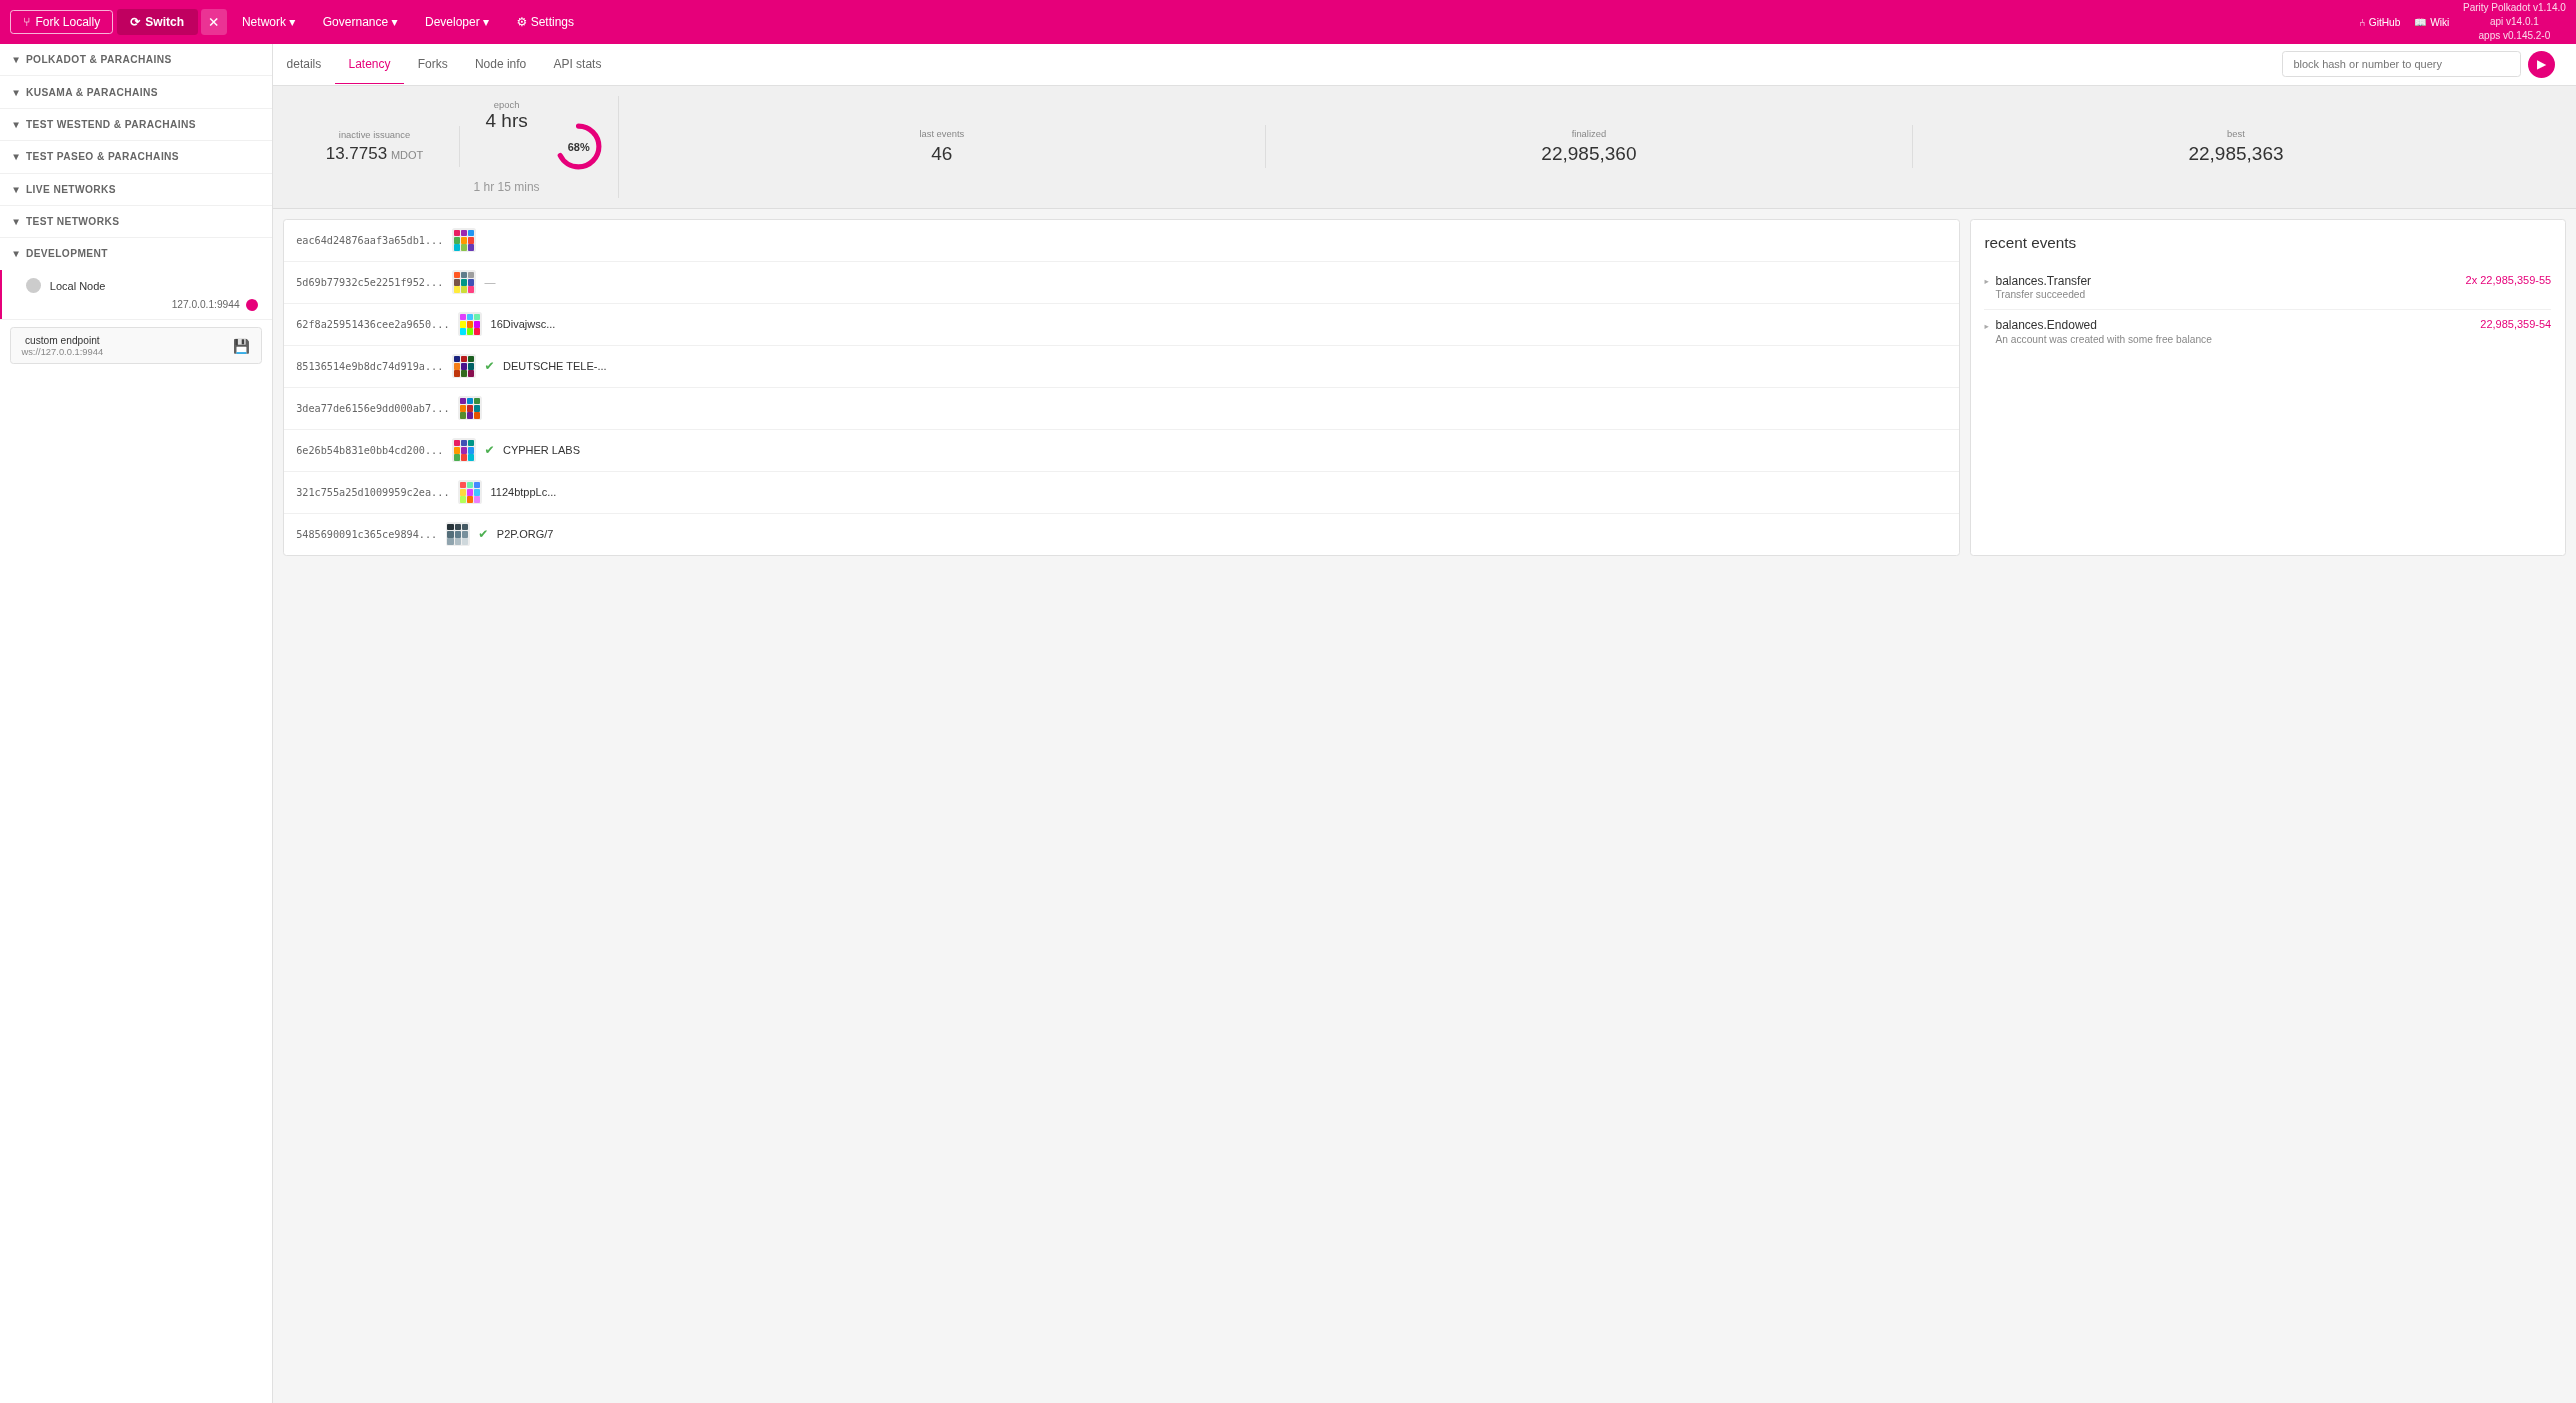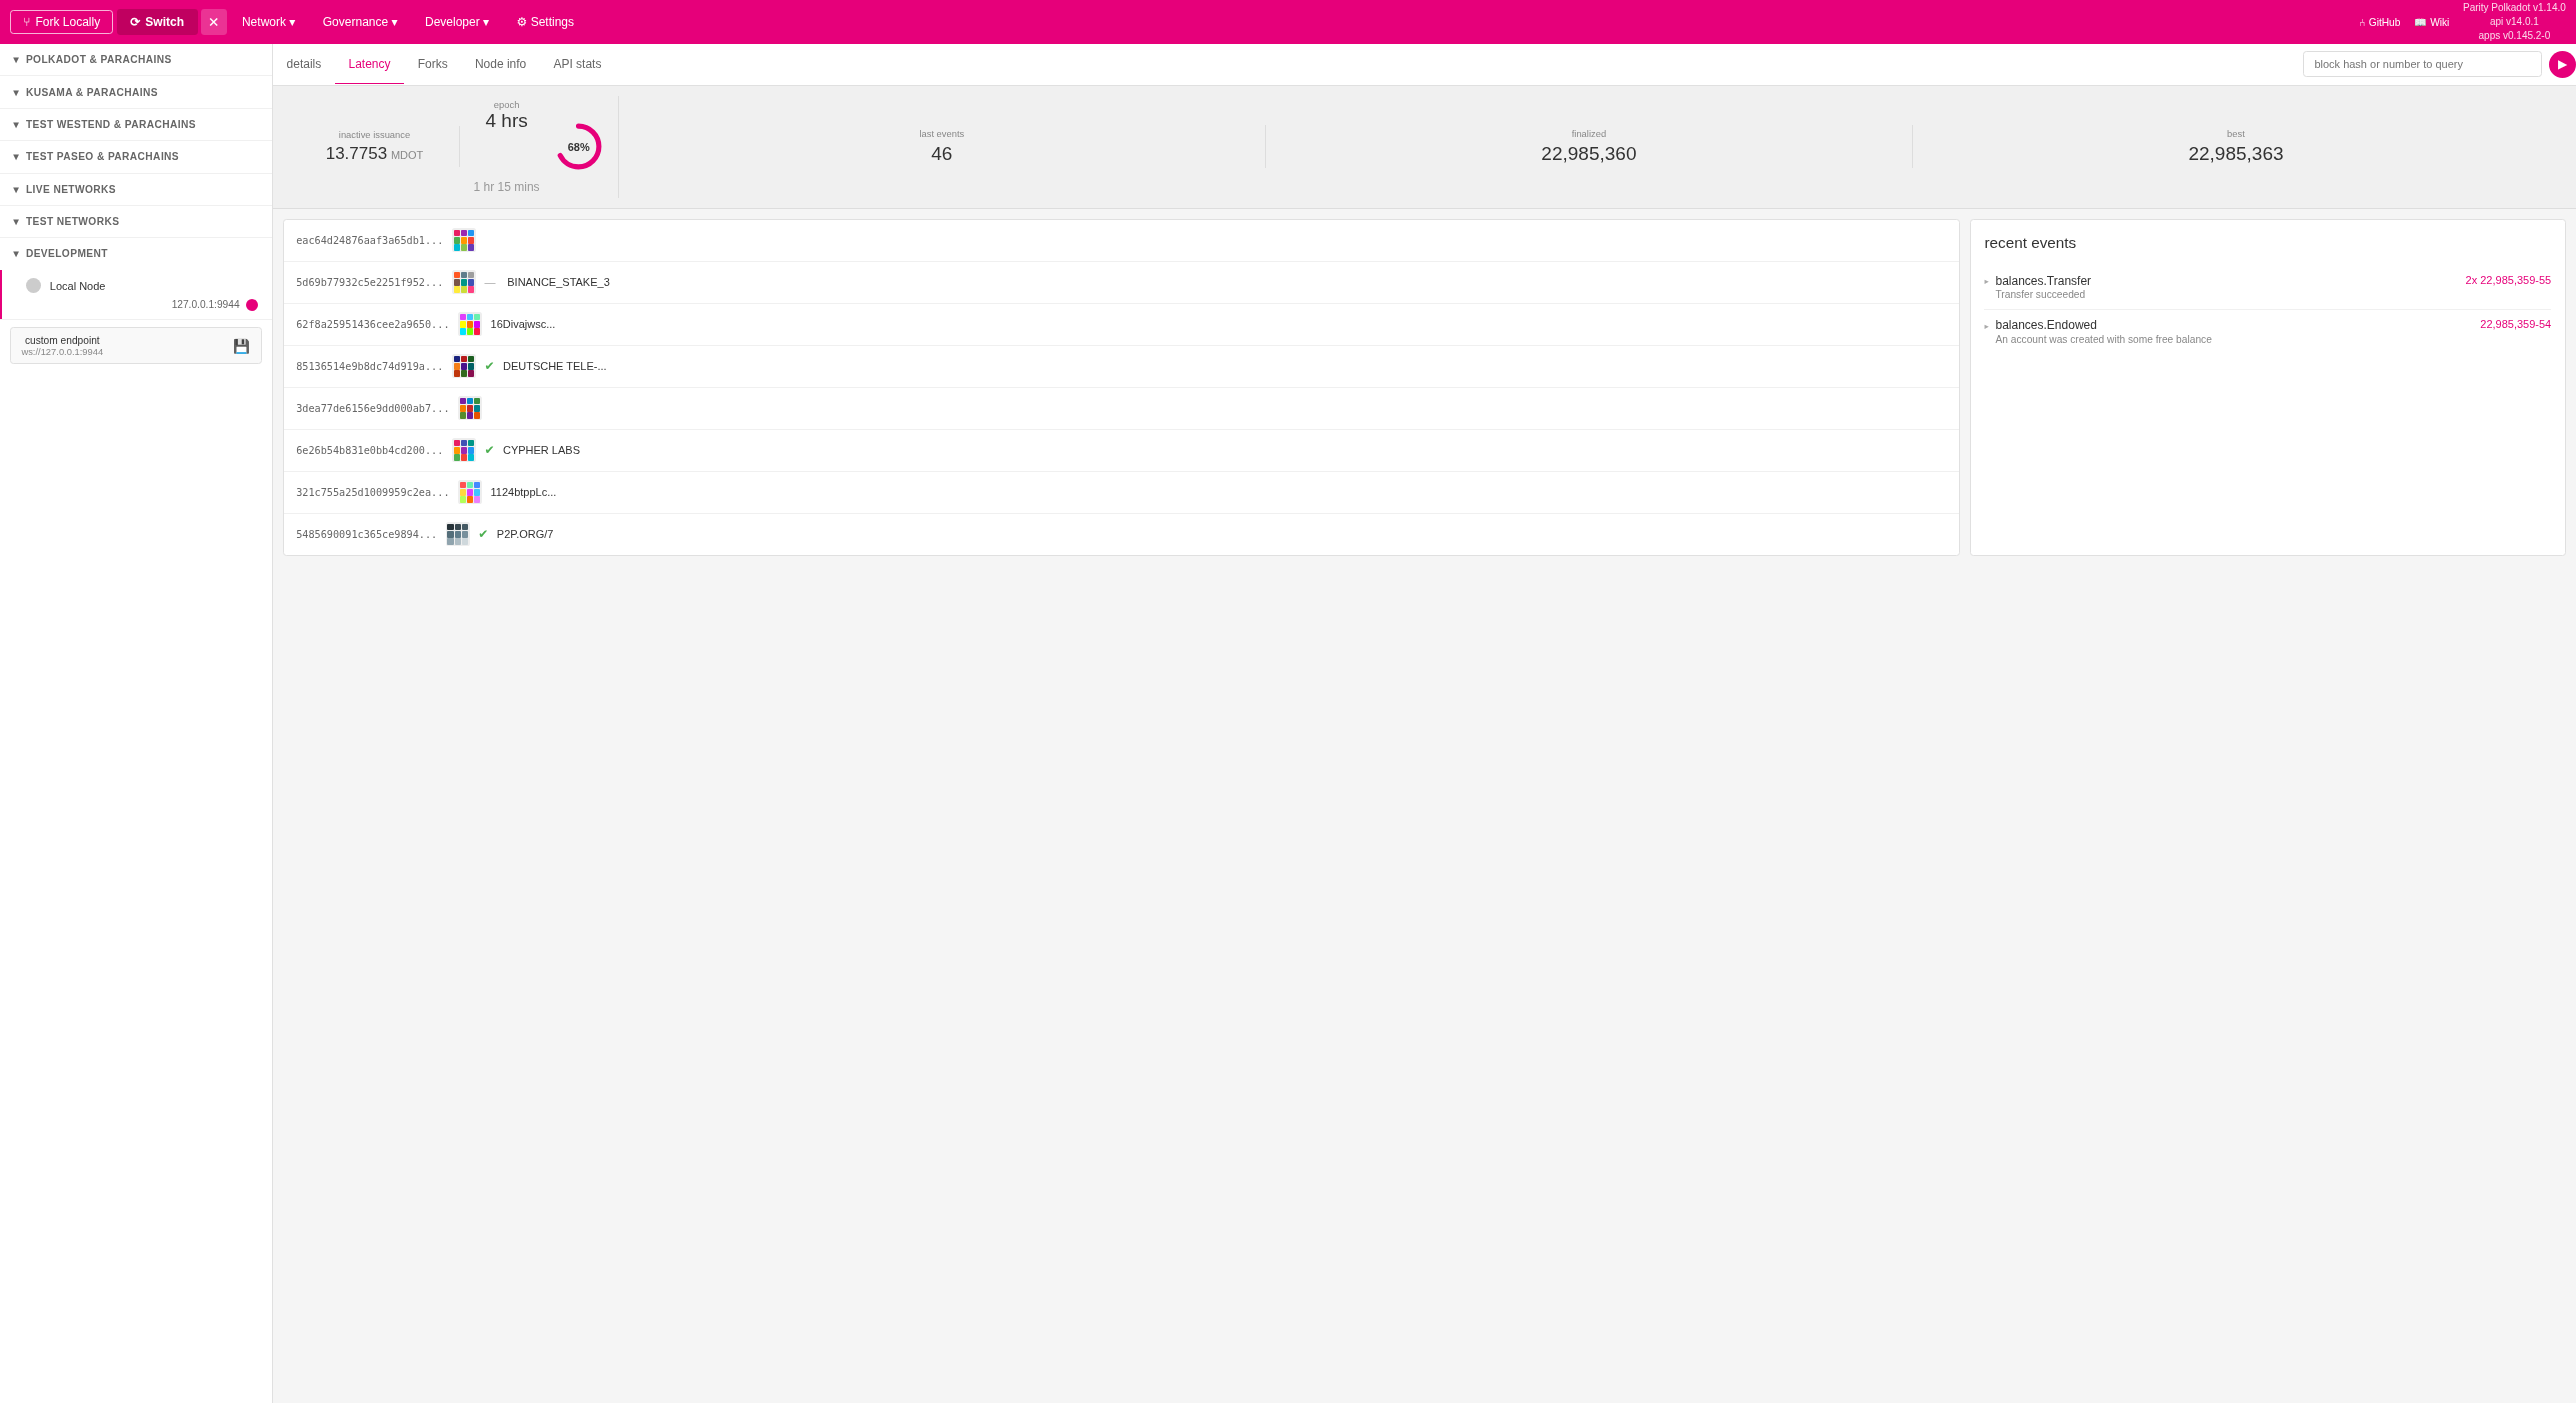--- a/index.html
+++ b/index.html
@@ -170,21 +170,21 @@
     
     .issuance-block { flex: 0 0 170px; text-align: center; border-right: 0.9px solid #ddd; padding: 3.4px 17px; }
     .issuance-label { font-size: 9.4px; color: #888; margin-bottom: 3.4px; }
     .issuance-unit { font-size: 11px; color: #888; }
 
     .chevron-down::before { content: '▾'; }
 
     
     .sub-nav-wrap {
       display: flex; align-items: center; background: #fff;
-      border-bottom: 0.9px solid #e0e0e0; padding-right: 0;
+      border-bottom: 0.9px solid #e0e0e0; padding-right: 21px;
     }
     .sub-tabs { display: flex; }
   </style>
 </head>
 <body>
 
 <nav class="top-nav">
   <button class="fork-btn">
     <span>⑂</span>
     <span>Fork Locally</span>
@@ -373,21 +373,20 @@
               <div class="id-dot" style="background:#607d8b"></div>
               <div class="id-dot" style="background:#9e9e9e"></div>
             <div class="id-dot" style="background:#795548"></div>
               <div class="id-dot" style="background:#009688"></div>
               <div class="id-dot" style="background:#3f51b5"></div>
             <div class="id-dot" style="background:#ffeb3b"></div>
               <div class="id-dot" style="background:#cddc39"></div>
               <div class="id-dot" style="background:#ff4081"></div>
           </div>
           <span style="color:#aaa;font-size:11px;margin-right:3.4px;">—</span>
-          <span class="validator-name">BINANCE_STAKE_3</span>
         </div>
         <div class="validator-row">
           <span class="validator-hash">62f8a25951436cee2a9650...</span>
           <div class="id-icon">
             <div class="id-dot" style="background:#e040fb"></div>
               <div class="id-dot" style="background:#40c4ff"></div>
               <div class="id-dot" style="background:#69f0ae"></div>
             <div class="id-dot" style="background:#ffff00"></div>
               <div class="id-dot" style="background:#ff6d00"></div>
               <div class="id-dot" style="background:#d500f9"></div>

